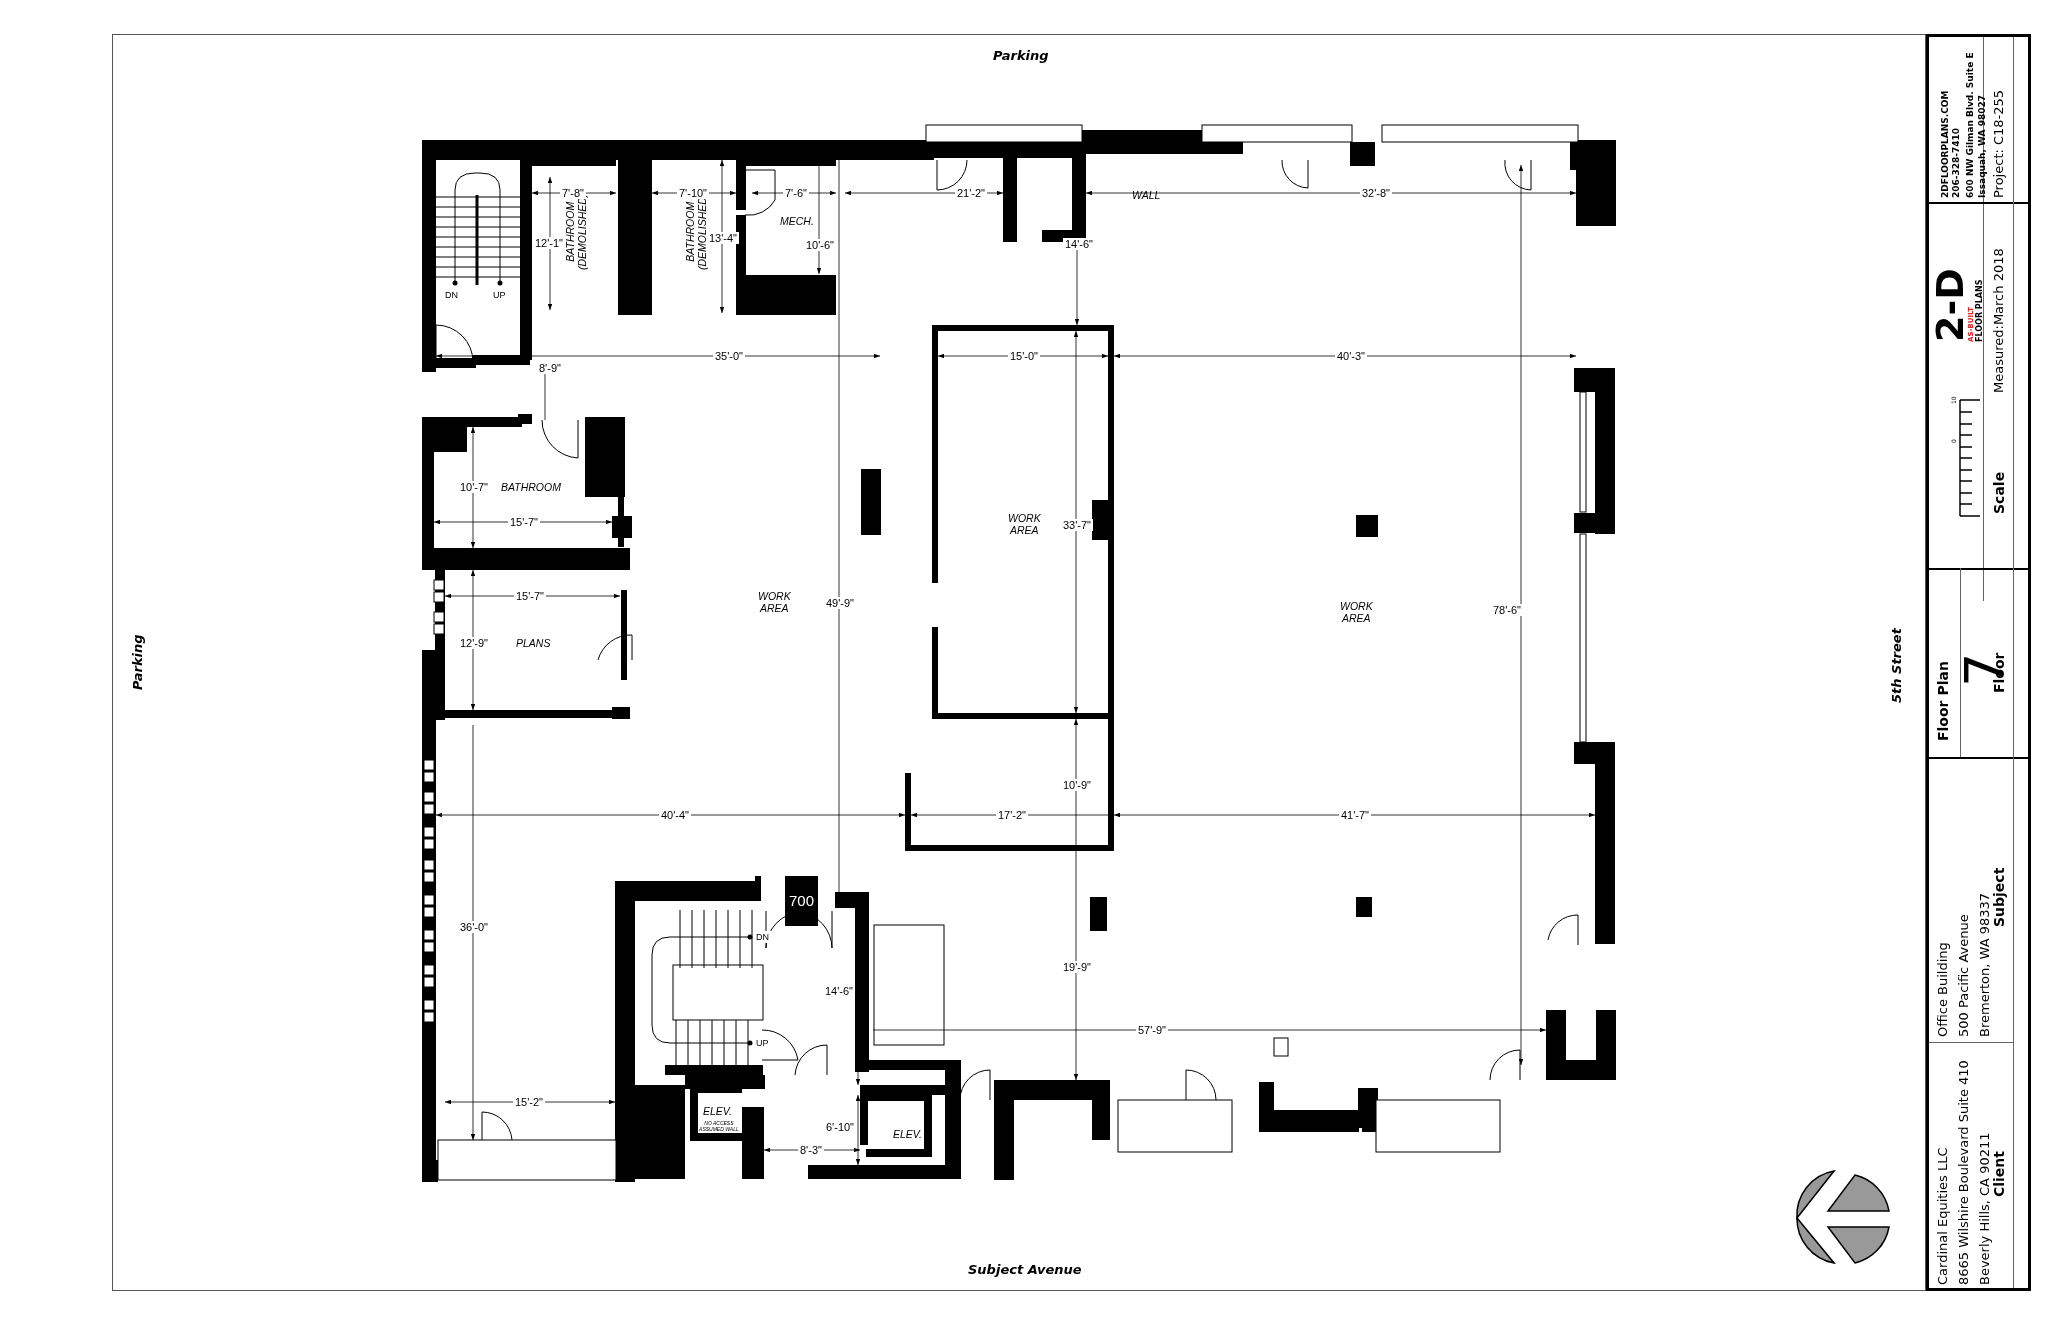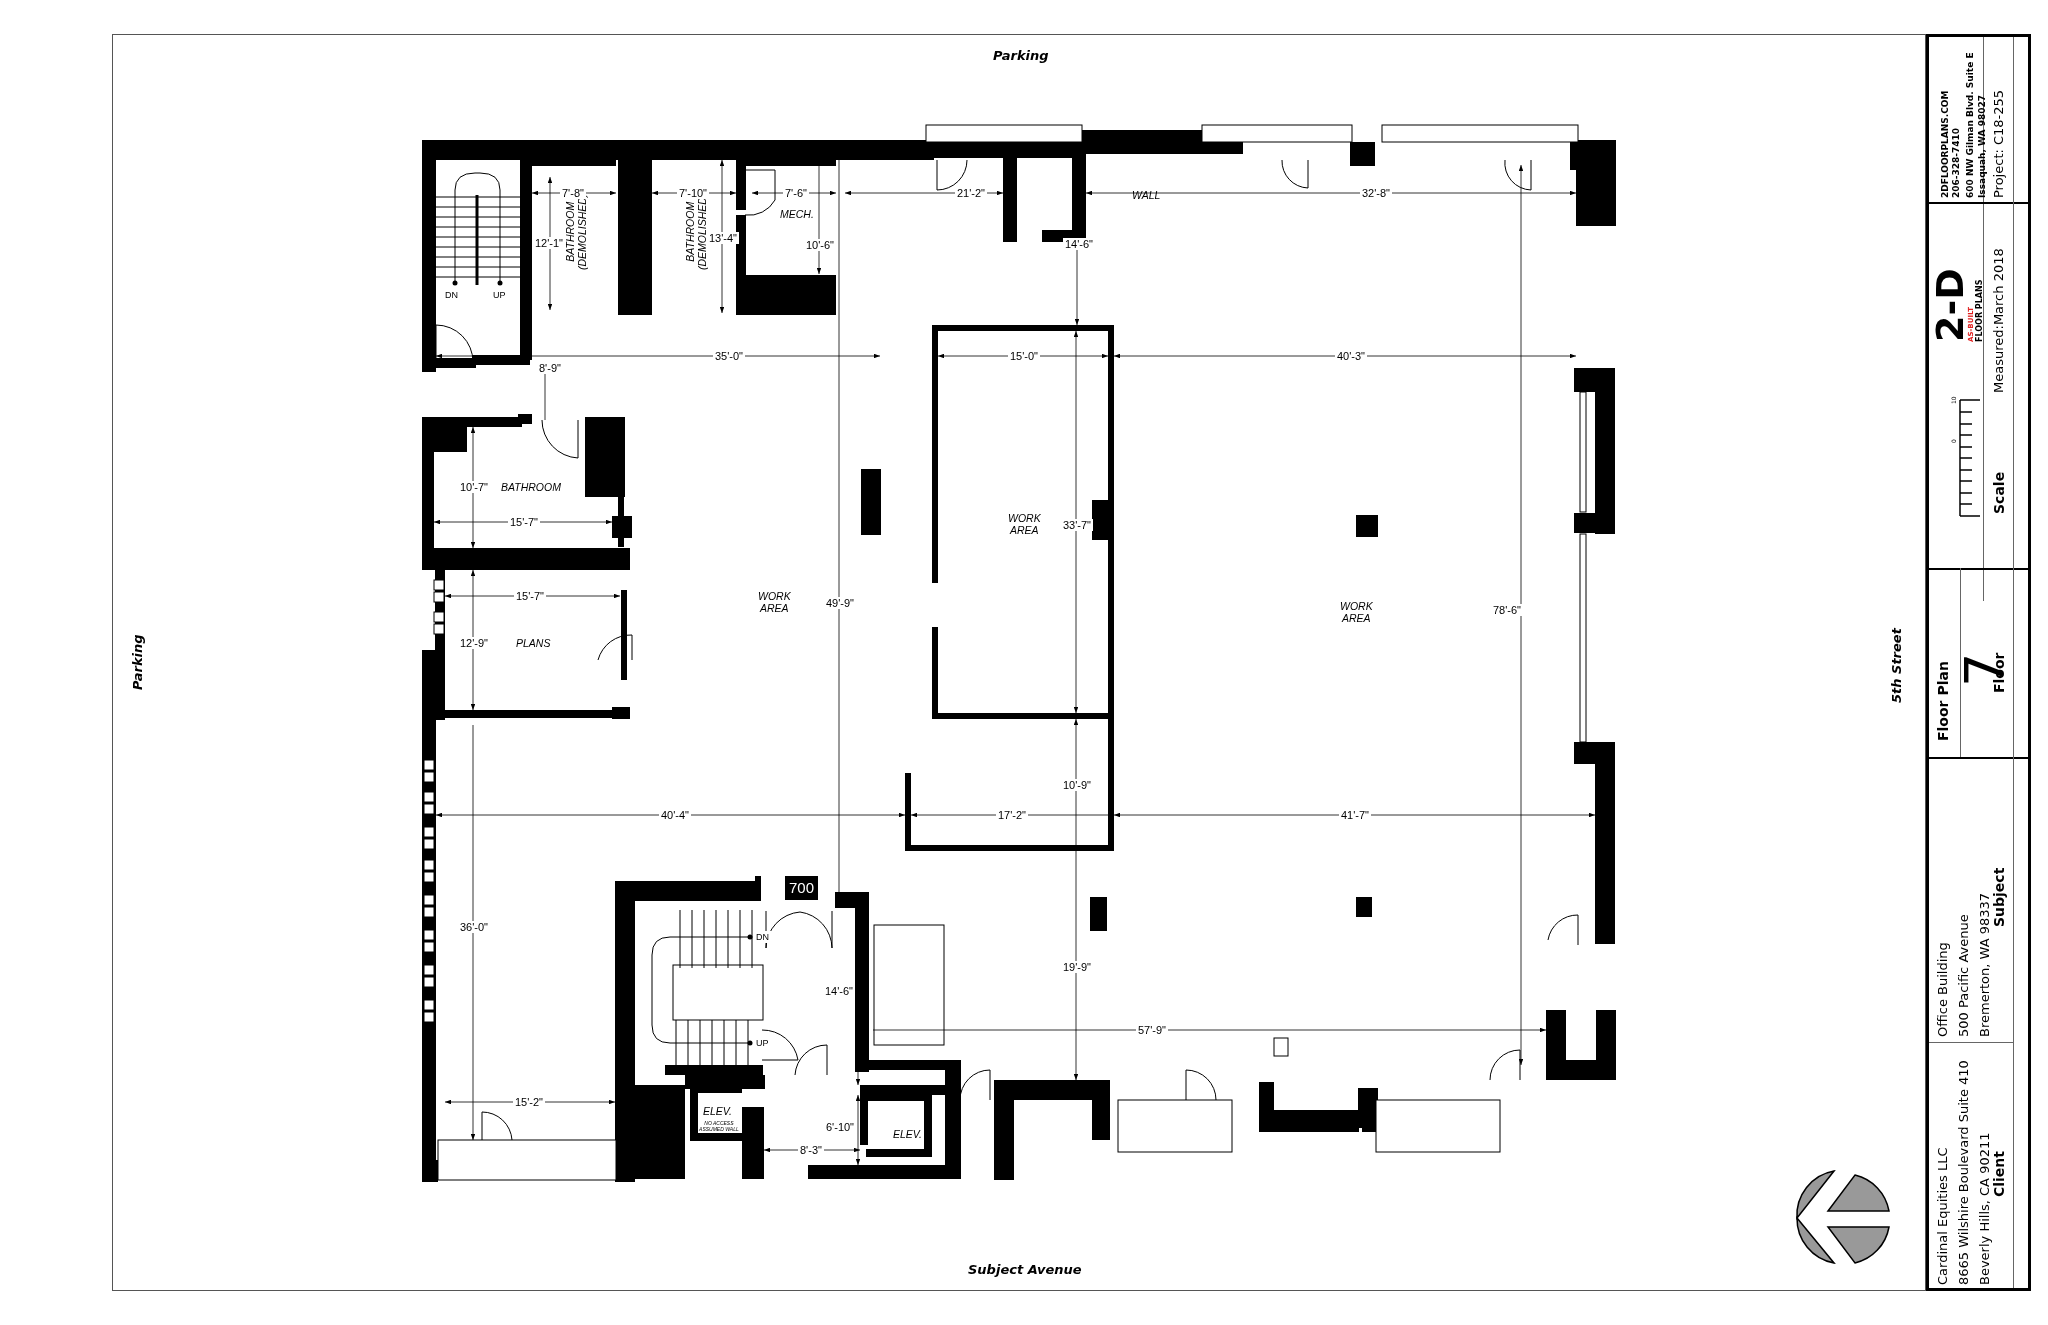--- a/index.html
+++ b/index.html
@@ -4,21 +4,21 @@
 <style>
   html, body { margin:0; padding:0; background:#fff; }
   body { width:2048px; height:1325px; position:relative; overflow:hidden; font-family:"DejaVu Sans", sans-serif; color:#000; }
   #sheet { position:absolute; left:112px; top:34px; width:1814px; height:1257px; border:1.5px solid #555; box-sizing:border-box; }
   #plan { position:absolute; left:0; top:0; width:2048px; height:1325px; }
   .abs { position:absolute; white-space:nowrap; }
   .street { font-family:"DejaVu Sans", sans-serif; font-weight:bold; font-style:italic; font-size:13px; }
   .rot-ccw { transform-origin:0 0; transform:rotate(-90deg); }
   .dim { font-family:"Liberation Sans", sans-serif; font-size:11px; background:#fff; padding:0 2px; line-height:12px; }
   .room { font-family:"Liberation Sans", sans-serif; font-style:italic; font-size:10.5px; text-align:center; line-height:12px; }
-  .unit-badge { background:#000; color:#fff; font-family:"Liberation Sans", sans-serif; font-size:15px; padding:2px 4px; line-height:20px; }
+  .unit-badge { background:#000; color:#fff; font-family:"Liberation Sans", sans-serif; font-size:15px; padding:15px 4px; line-height:20px; }
   .note { font-family:"Liberation Sans", sans-serif; font-size:5px; font-style:italic; text-align:center; line-height:6px; }
   
   #tb { position:absolute; left:1926px; top:34px; width:105px; height:1257px; border:3px solid #000; box-sizing:border-box; }
   .tb-text { position:absolute; white-space:nowrap; transform-origin:0 0; transform:rotate(-90deg); font-family:"DejaVu Sans", sans-serif; }
   .tb-line { position:absolute; background:#000; }
   .tb-thin { position:absolute; background:#666; }
   .tb-label { font-size:14px; font-weight:bold; }
   .tb-small { font-size:9px; font-weight:bold; }
   .tb-mid { font-size:13px; }
 </style>
@@ -291,21 +291,21 @@
 <div class="abs street" style="left:968px; top:1262px;">Subject Avenue</div>
 
 <div class="abs room rot-ccw" style="left:564px; top:270px;">
   <div>BATHROOM</div>
   <div>(DEMOLISHED)</div>
 </div>
 <div class="abs room rot-ccw" style="left:684px; top:270px;">
   <div>BATHROOM</div>
   <div>(DEMOLISHED)</div>
 </div>
-<div class="abs room" style="left:780px; top:208px;">MECH.</div>
+<div class="abs room" style="left:780px; top:215px;">MECH.</div>
 <div class="abs room" style="left:1132px; top:189px;">WALL</div>
 <div class="abs room" style="left:501px; top:481px;">BATHROOM</div>
 <div class="abs room" style="left:516px; top:637px;">PLANS</div>
 <div class="abs room" style="left:758px; top:590px;">
   <div>WORK</div>
   <div>AREA</div>
 </div>
 <div class="abs room" style="left:1008px; top:512px;">
   <div>WORK</div>
   <div>AREA</div>

